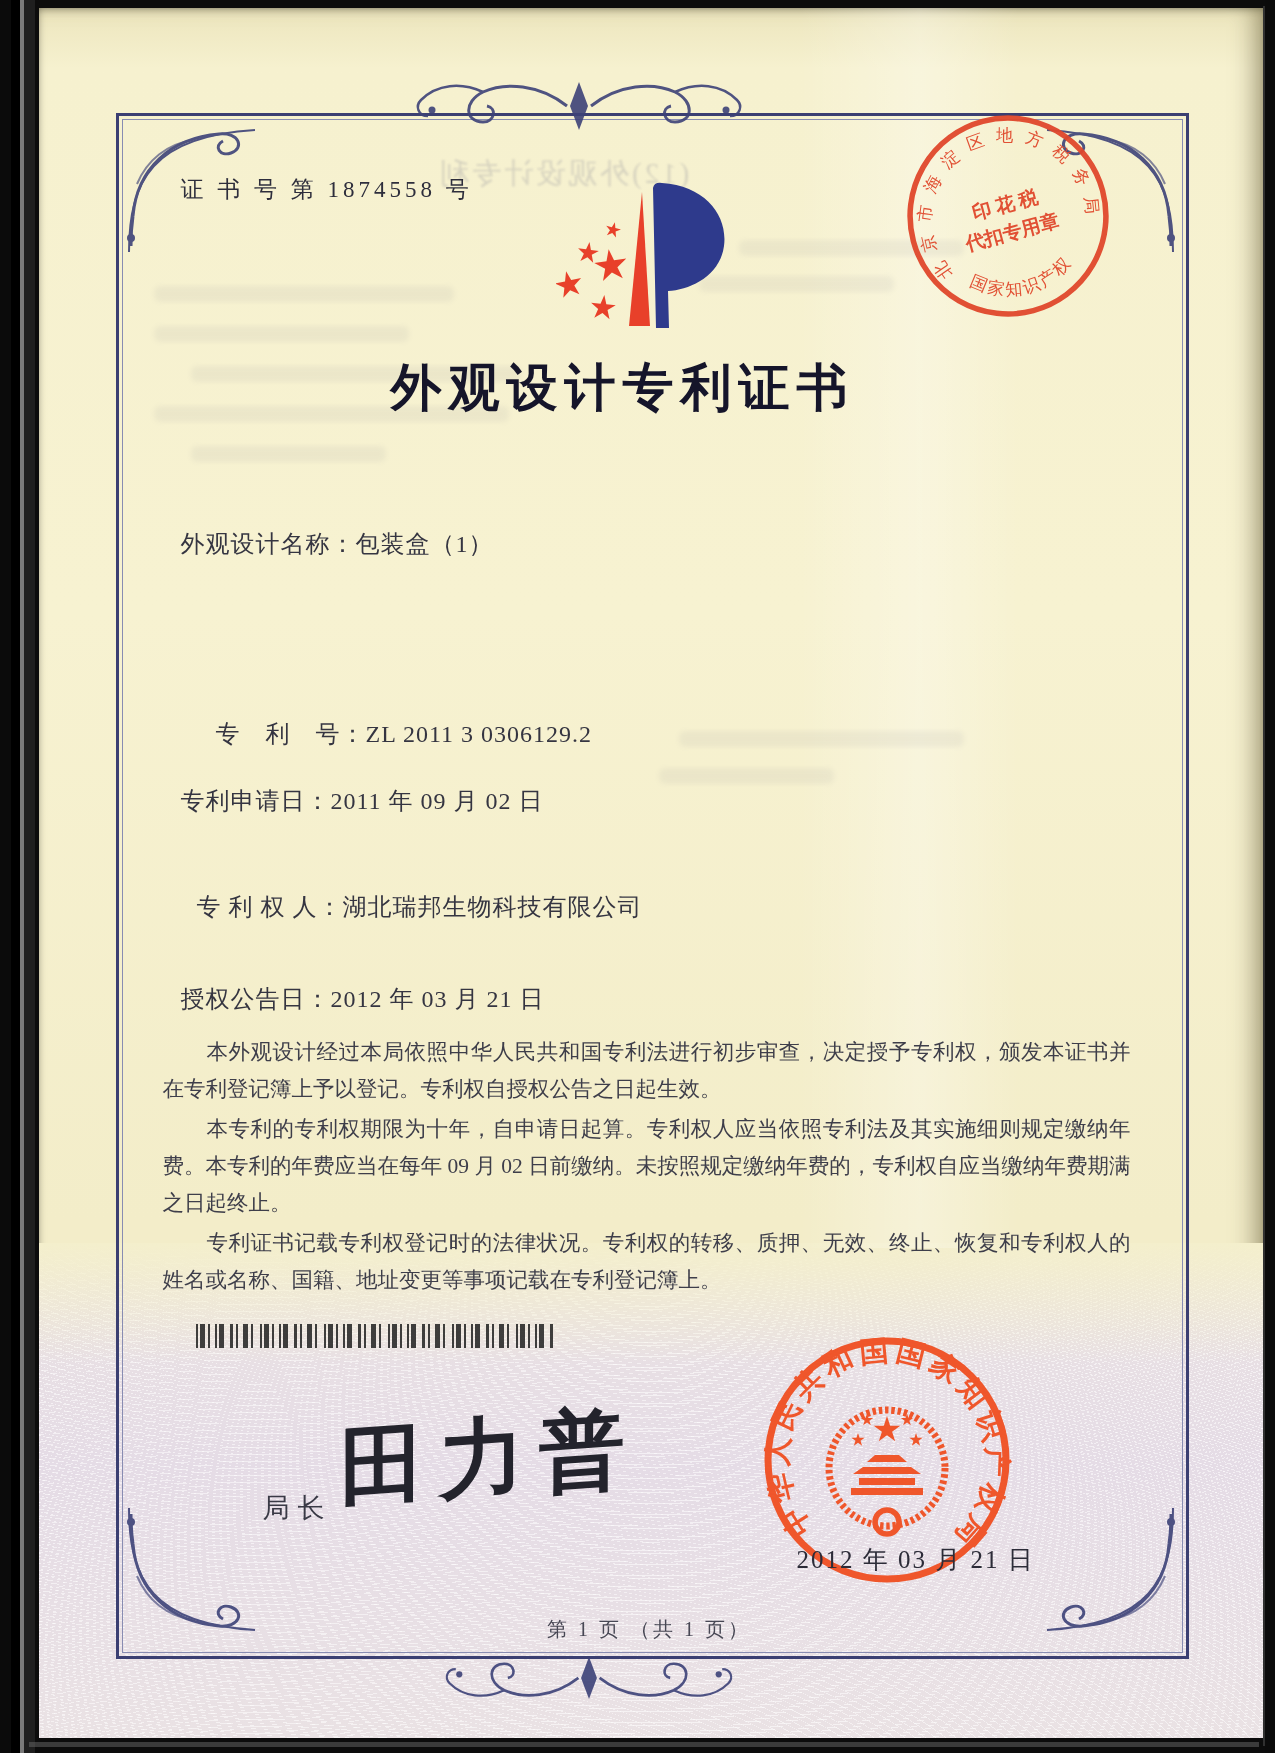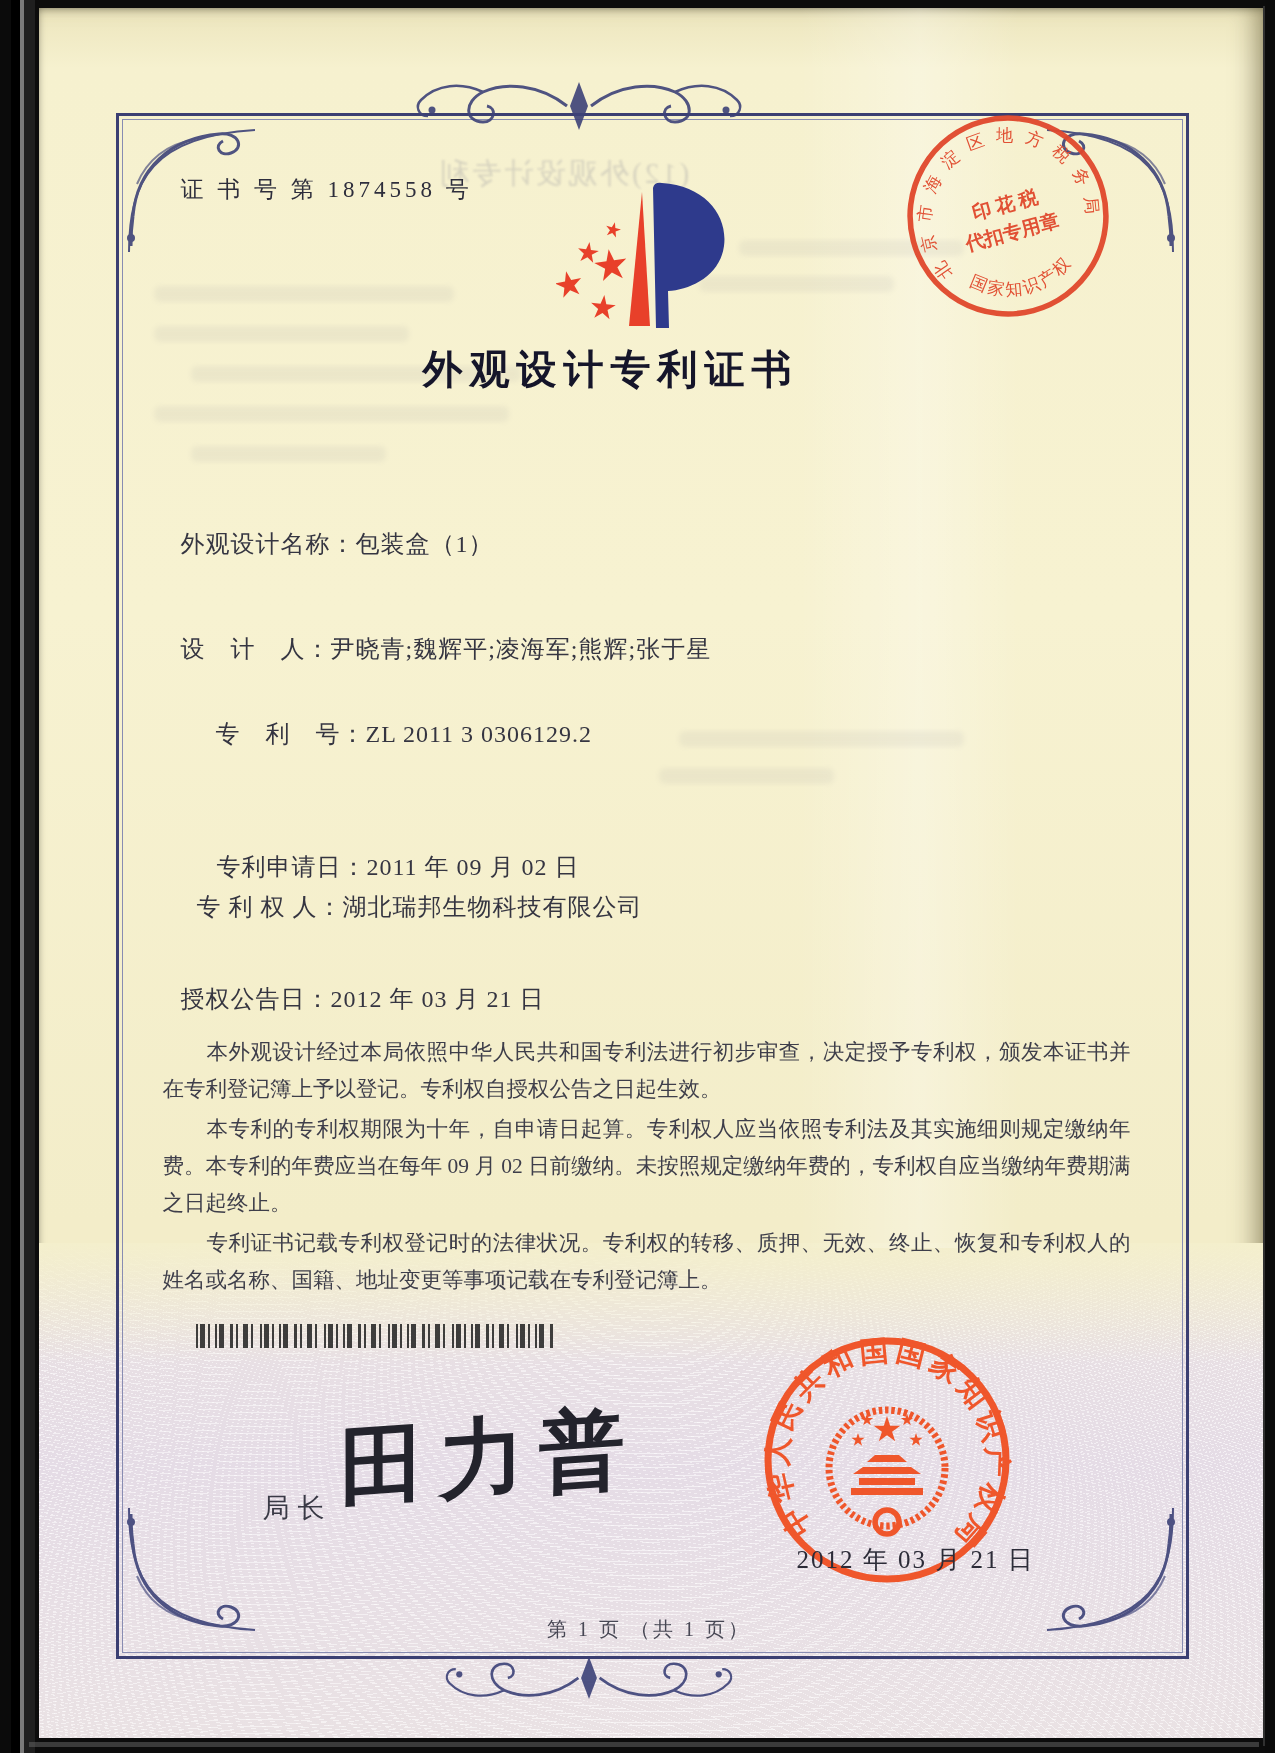--- a/index.html
+++ b/index.html
@@ -24,26 +24,26 @@
        repeating-radial-gradient(1600px 620px at 18% 128%, rgba(255,255,255,.5) 0 1px, rgba(255,255,255,0) 1px 9px),
        linear-gradient(180deg,#ebe3e2 0%,#e5dce6 45%,#eae2e4 100%);}
 
   .frame{position:absolute;left:77px;top:105px;width:1067px;height:1540px;
          border:3.5px solid #3b3f72;z-index:2;}
   .frame::after{content:'';position:absolute;inset:3px;border:1.5px solid #888cb2;}
 
   .orn{position:absolute;z-index:2;opacity:.9;}
 
   .cert-number{position:absolute;left:142px;top:166px;font-size:23px;letter-spacing:4px;color:#2e2e3c;z-index:3;}
-  .title{position:absolute;left:77px;top:334px;width:990px;text-align:center;margin:0;
-         font-size:40px;font-weight:700;letter-spacing:7px;color:#15152a;z-index:3;}
+  .title{position:absolute;left:77px;top:334px;width:990px;text-align:center;margin:12px;
+         font-size:51px;font-weight:700;letter-spacing:7px;color:#15152a;z-index:3;}
 
   .field{position:absolute;left:142px;font-size:24px;color:#353541;letter-spacing:1px;z-index:3;white-space:nowrap;text-align:center;}
   .field-0{top:520px;}.field-1{top:625px;}.field-2{top:710px;margin-left:35px;}
-  .field-3{top:843px;margin-left:36px;}.field-4{top:883px;margin-left:16px;}.field-5{top:975px;}
+  .field-3{top:777px;}.field-4{top:883px;margin-left:16px;}.field-5{top:975px;}
 
   .paras{position:absolute;left:124px;top:1026px;width:968px;font-size:21.5px;line-height:37px;
          color:#3e3e4a;text-align:justify;z-index:3;}
   .paras p{margin:0 0 3px 0;text-indent:44px;}
 
   .barcode{position:absolute;left:157px;top:1316px;width:360px;height:24px;z-index:3;opacity:.88;
      background:repeating-linear-gradient(90deg,
        #262626 0 2px,transparent 2px 4px,#262626 4px 9px,transparent 9px 12px,
        #262626 12px 14px,transparent 14px 19px,#262626 19px 21px,transparent 21px 23px,
        #262626 23px 28px,transparent 28px 34px,#262626 34px 37px,transparent 37px 40px,
@@ -161,21 +161,20 @@
       <text font-size="17" fill="#e0482c" style="letter-spacing:2px">
         <textPath href="#taxBottom">国家知识产权局</textPath>
       </text>
       <text x="105" y="100" text-anchor="middle" font-size="19" fill="#e0482c" font-weight="bold">印 花 税</text>
       <text x="105" y="128" text-anchor="middle" font-size="19" fill="#e0482c" font-weight="bold">代扣专用章</text>
     </svg>
 
     <h1 class="title">外观设计专利证书</h1>
 
     <div class="field field-0"><span>外观设计名称：</span><span>包装盒（1）</span></div>
-    <div class="field field-1"><span>设　计　人：</span><span>尹晓青;魏辉平;凌海军;熊辉;张于星</span></div>
     <div class="field field-2"><span>专　利　号：</span><span>ZL 2011 3 0306129.2</span></div>
     <div class="field field-3"><span>专利申请日：</span><span>2011 年 09 月 02 日</span></div>
     <div class="field field-4"><span>专 利 权 人：</span><span>湖北瑞邦生物科技有限公司</span></div>
     <div class="field field-5"><span>授权公告日：</span><span>2012 年 03 月 21 日</span></div>
 
     <div class="paras">
       <p>本外观设计经过本局依照中华人民共和国专利法进行初步审查，决定授予专利权，颁发本证书并在专利登记簿上予以登记。专利权自授权公告之日起生效。</p>
       <p>本专利的专利权期限为十年，自申请日起算。专利权人应当依照专利法及其实施细则规定缴纳年费。本专利的年费应当在每年 09 月 02 日前缴纳。未按照规定缴纳年费的，专利权自应当缴纳年费期满之日起终止。</p>
       <p>专利证书记载专利权登记时的法律状况。专利权的转移、质押、无效、终止、恢复和专利权人的姓名或名称、国籍、地址变更等事项记载在专利登记簿上。</p>
     </div>

